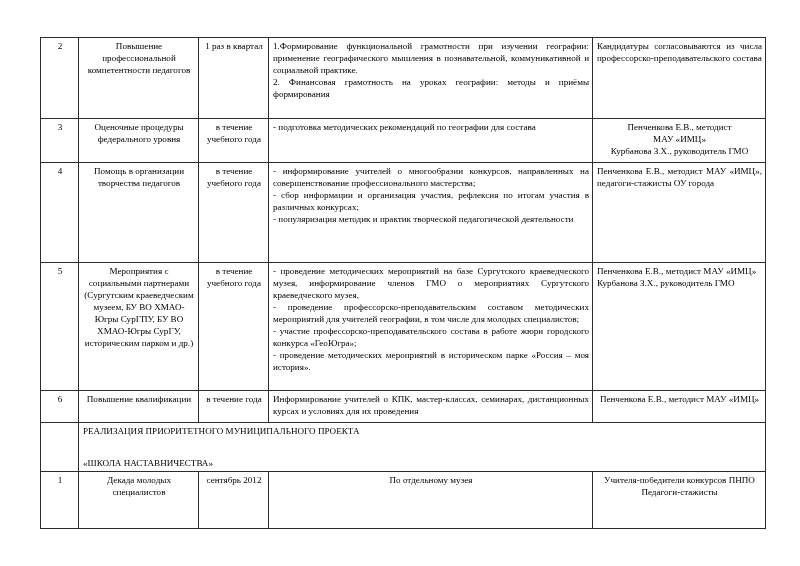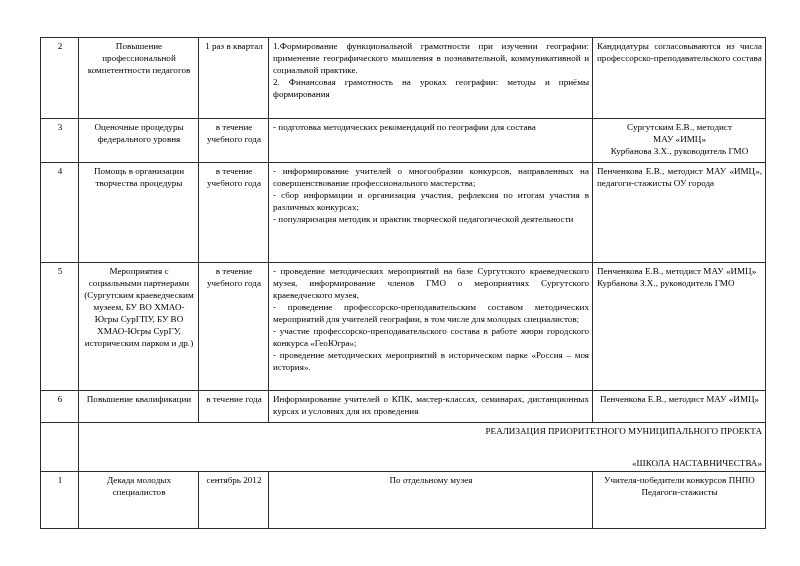--- a/index.html
+++ b/index.html
@@ -58,21 +58,21 @@
   td.left {
     text-align: center;
   }
   td.center-head {
     text-align: center;
     vertical-align: top;
     padding-top: 5px;
   }
   .headline {
     display: block;
-    text-align: right;
+    text-align: left;
   }
   .headline + .headline {
     margin-top: 20px;
   }
   p.ln {
     margin: 0;
     padding: 0;
   }
   p.ln.just {
     text-align: justify;
@@ -116,29 +116,29 @@
       </tr>
 
       <tr class="r3">
         <td class="num">3</td>
         <td class="left">Оценочные процедуры федерального уровня</td>
         <td class="left">в течение учебного года</td>
         <td class="justify">
           <p class="ln just">- подготовка методических рекомендаций по географии для состава</p>
         </td>
         <td class="left">
-          <p class="ln">Сургутским Е.В., методист</p>
+          <p class="ln">Пенченкова Е.В., методист</p>
           <p class="ln">МАУ «ИМЦ»</p>
           <p class="ln">Курбанова З.Х., руководитель ГМО</p>
         </td>
       </tr>
 
       <tr class="r4">
         <td class="num">4</td>
-        <td class="left">Помощь в организации творчества процедуры</td>
+        <td class="left">Помощь в организации творчества педагогов</td>
         <td class="left">в течение учебного года</td>
         <td class="justify">
           <p class="ln just">- информирование учителей о многообразии конкурсов, направленных на совершенствование профессионального мастерства;</p>
           <p class="ln just">- сбор информации и организация участия, рефлексия по итогам участия в различных конкурсах;</p>
           <p class="ln just">- популяризация методик и практик творческой педагогической деятельности</p>
         </td>
         <td class="justify">
           <p class="ln just">Пенченкова Е.В., методист МАУ «ИМЦ», педагоги-стажисты ОУ города</p>
         </td>
       </tr>

